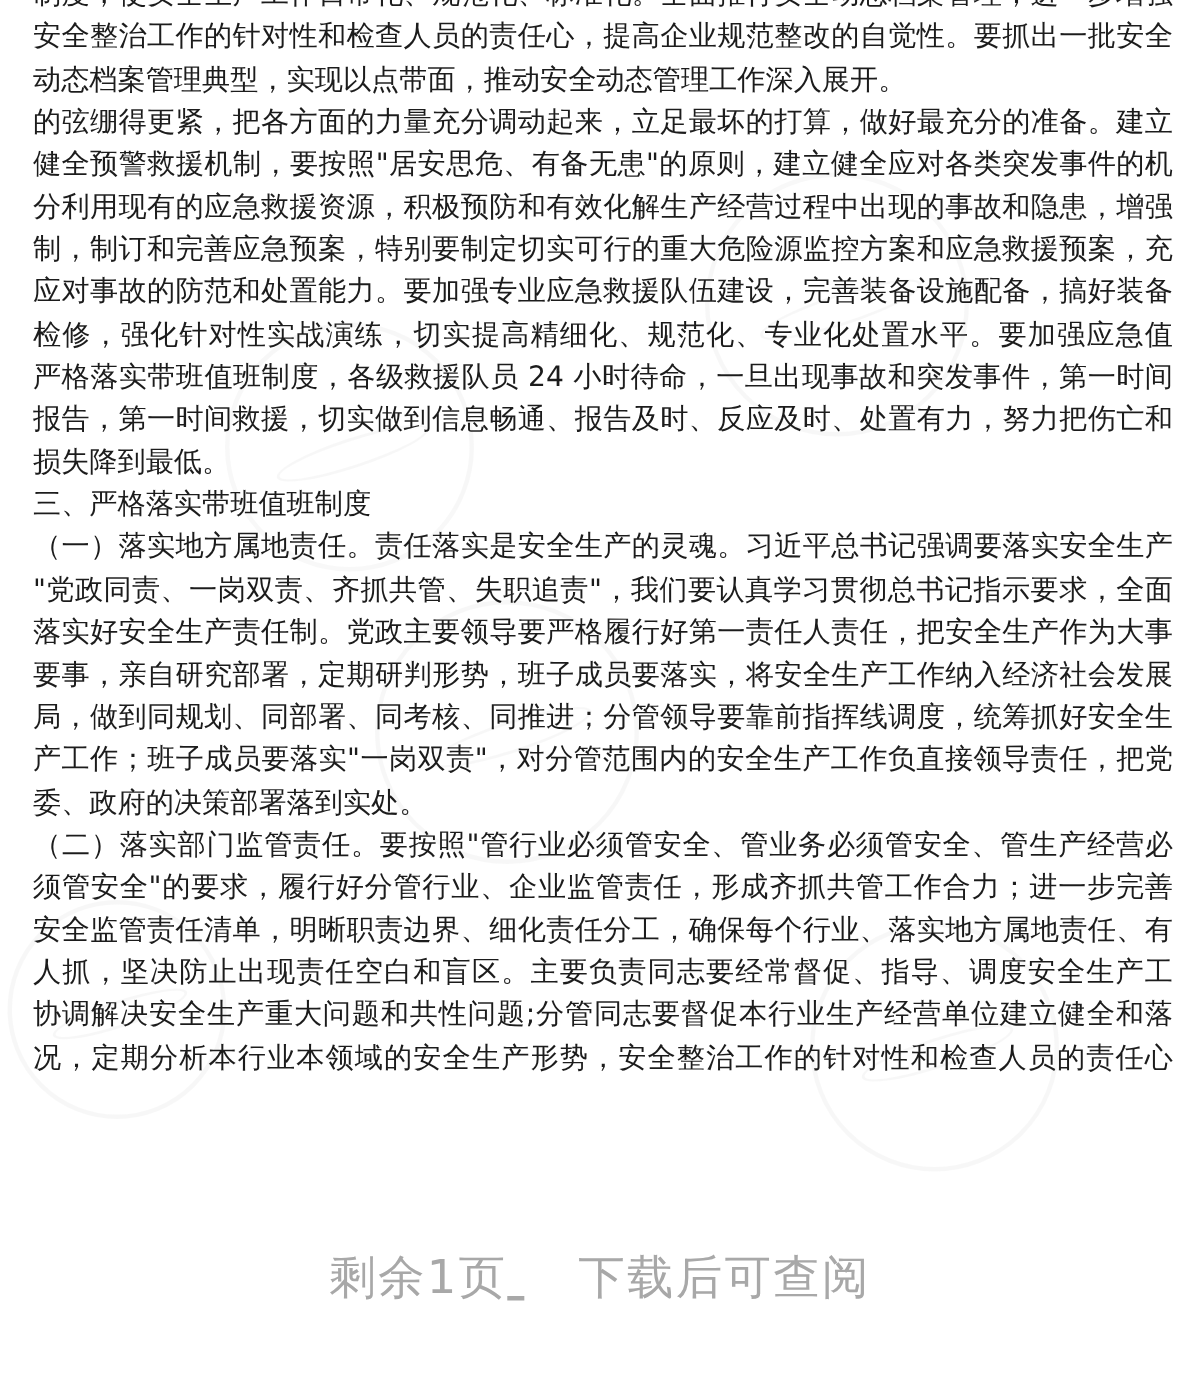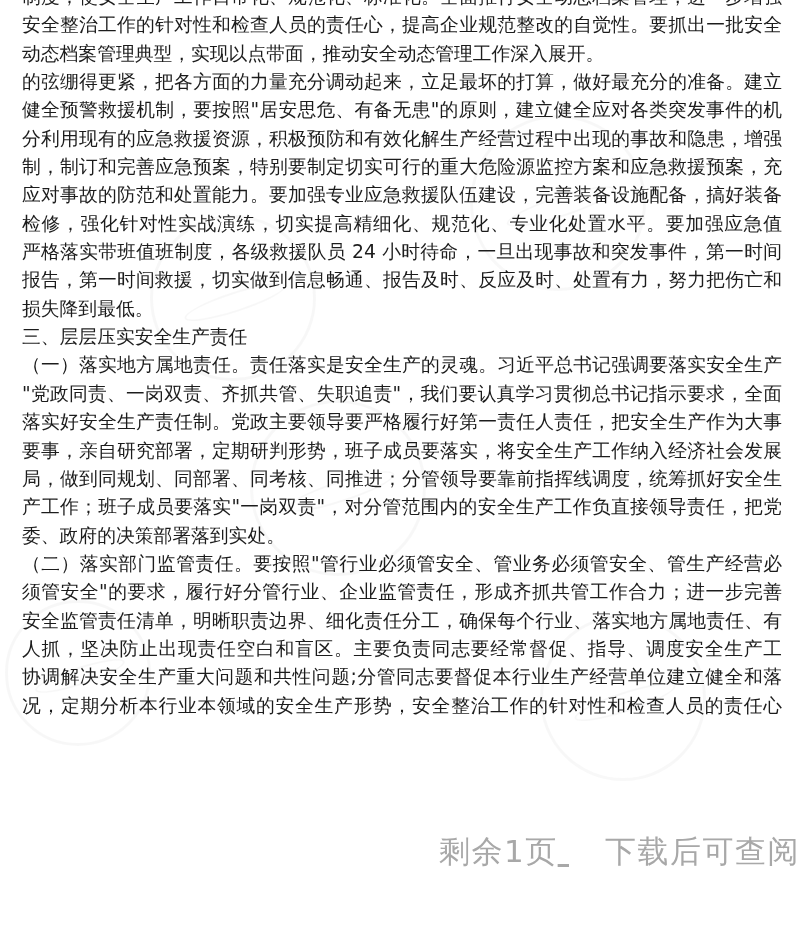--- a/index.html
+++ b/index.html
@@ -32,21 +32,21 @@
     text-justify: inter-ideograph;
     overflow: hidden;
     white-space: normal;
     letter-spacing: 0;
   }
   .line-end { text-align-last: left; }
   .footer-notice {
     position: absolute;
     left: 0; right: 0;
     top: 831px;
-    text-align: right;
+    text-align: center;
     font-size: 31px;
     color: #a8a8a8;
     letter-spacing: 1.5px;
     text-decoration: underline;
   }
   .footer-notice .seg { display: inline-block; }
   .footer-notice .seg + .seg { margin-left: 36px; }
   .wm {
     position: absolute;
     border: 3px solid #7a7a7a;
@@ -87,21 +87,21 @@
           <div class="line">健全预警救援机制，要按照"居安思危、有备无患"的原则，建立健全应对各类突发事件的机</div>
           <div class="line">分利用现有的应急救援资源，积极预防和有效化解生产经营过程中出现的事故和隐患，增强</div>
           <div class="line">制，制订和完善应急预案，特别要制定切实可行的重大危险源监控方案和应急救援预案，充</div>
           <div class="line">应对事故的防范和处置能力。要加强专业应急救援队伍建设，完善装备设施配备，搞好装备</div>
           <div class="line">检修，强化针对性实战演练，切实提高精细化、规范化、专业化处置水平。要加强应急值守，</div>
           <div class="line">严格落实带班值班制度，各级救援队员 24 小时待命，一旦出现事故和突发事件，第一时间</div>
           <div class="line">报告，第一时间救援，切实做到信息畅通、报告及时、反应及时、处置有力，努力把伤亡和</div>
           <div class="line line-end">损失降到最低。</div>
         </div>
         <div class="paragraph">
-          <div class="line line-end">三、层层压实安全生产责任</div>
+          <div class="line line-end">三、严格落实带班值班制度</div>
         </div>
         <div class="paragraph">
           <div class="line">（一）落实地方属地责任。责任落实是安全生产的灵魂。习近平总书记强调要落实安全生产</div>
           <div class="line">"党政同责、一岗双责、齐抓共管、失职追责"，我们要认真学习贯彻总书记指示要求，全面</div>
           <div class="line">落实好安全生产责任制。党政主要领导要严格履行好第一责任人责任，把安全生产作为大事</div>
           <div class="line">要事，亲自研究部署，定期研判形势，班子成员要落实，将安全生产工作纳入经济社会发展全</div>
           <div class="line">局，做到同规划、同部署、同考核、同推进；分管领导要靠前指挥线调度，统筹抓好安全生</div>
           <div class="line">产工作；班子成员要落实"一岗双责"，对分管范围内的安全生产工作负直接领导责任，把党</div>
           <div class="line line-end">委、政府的决策部署落到实处。</div>
         </div>

